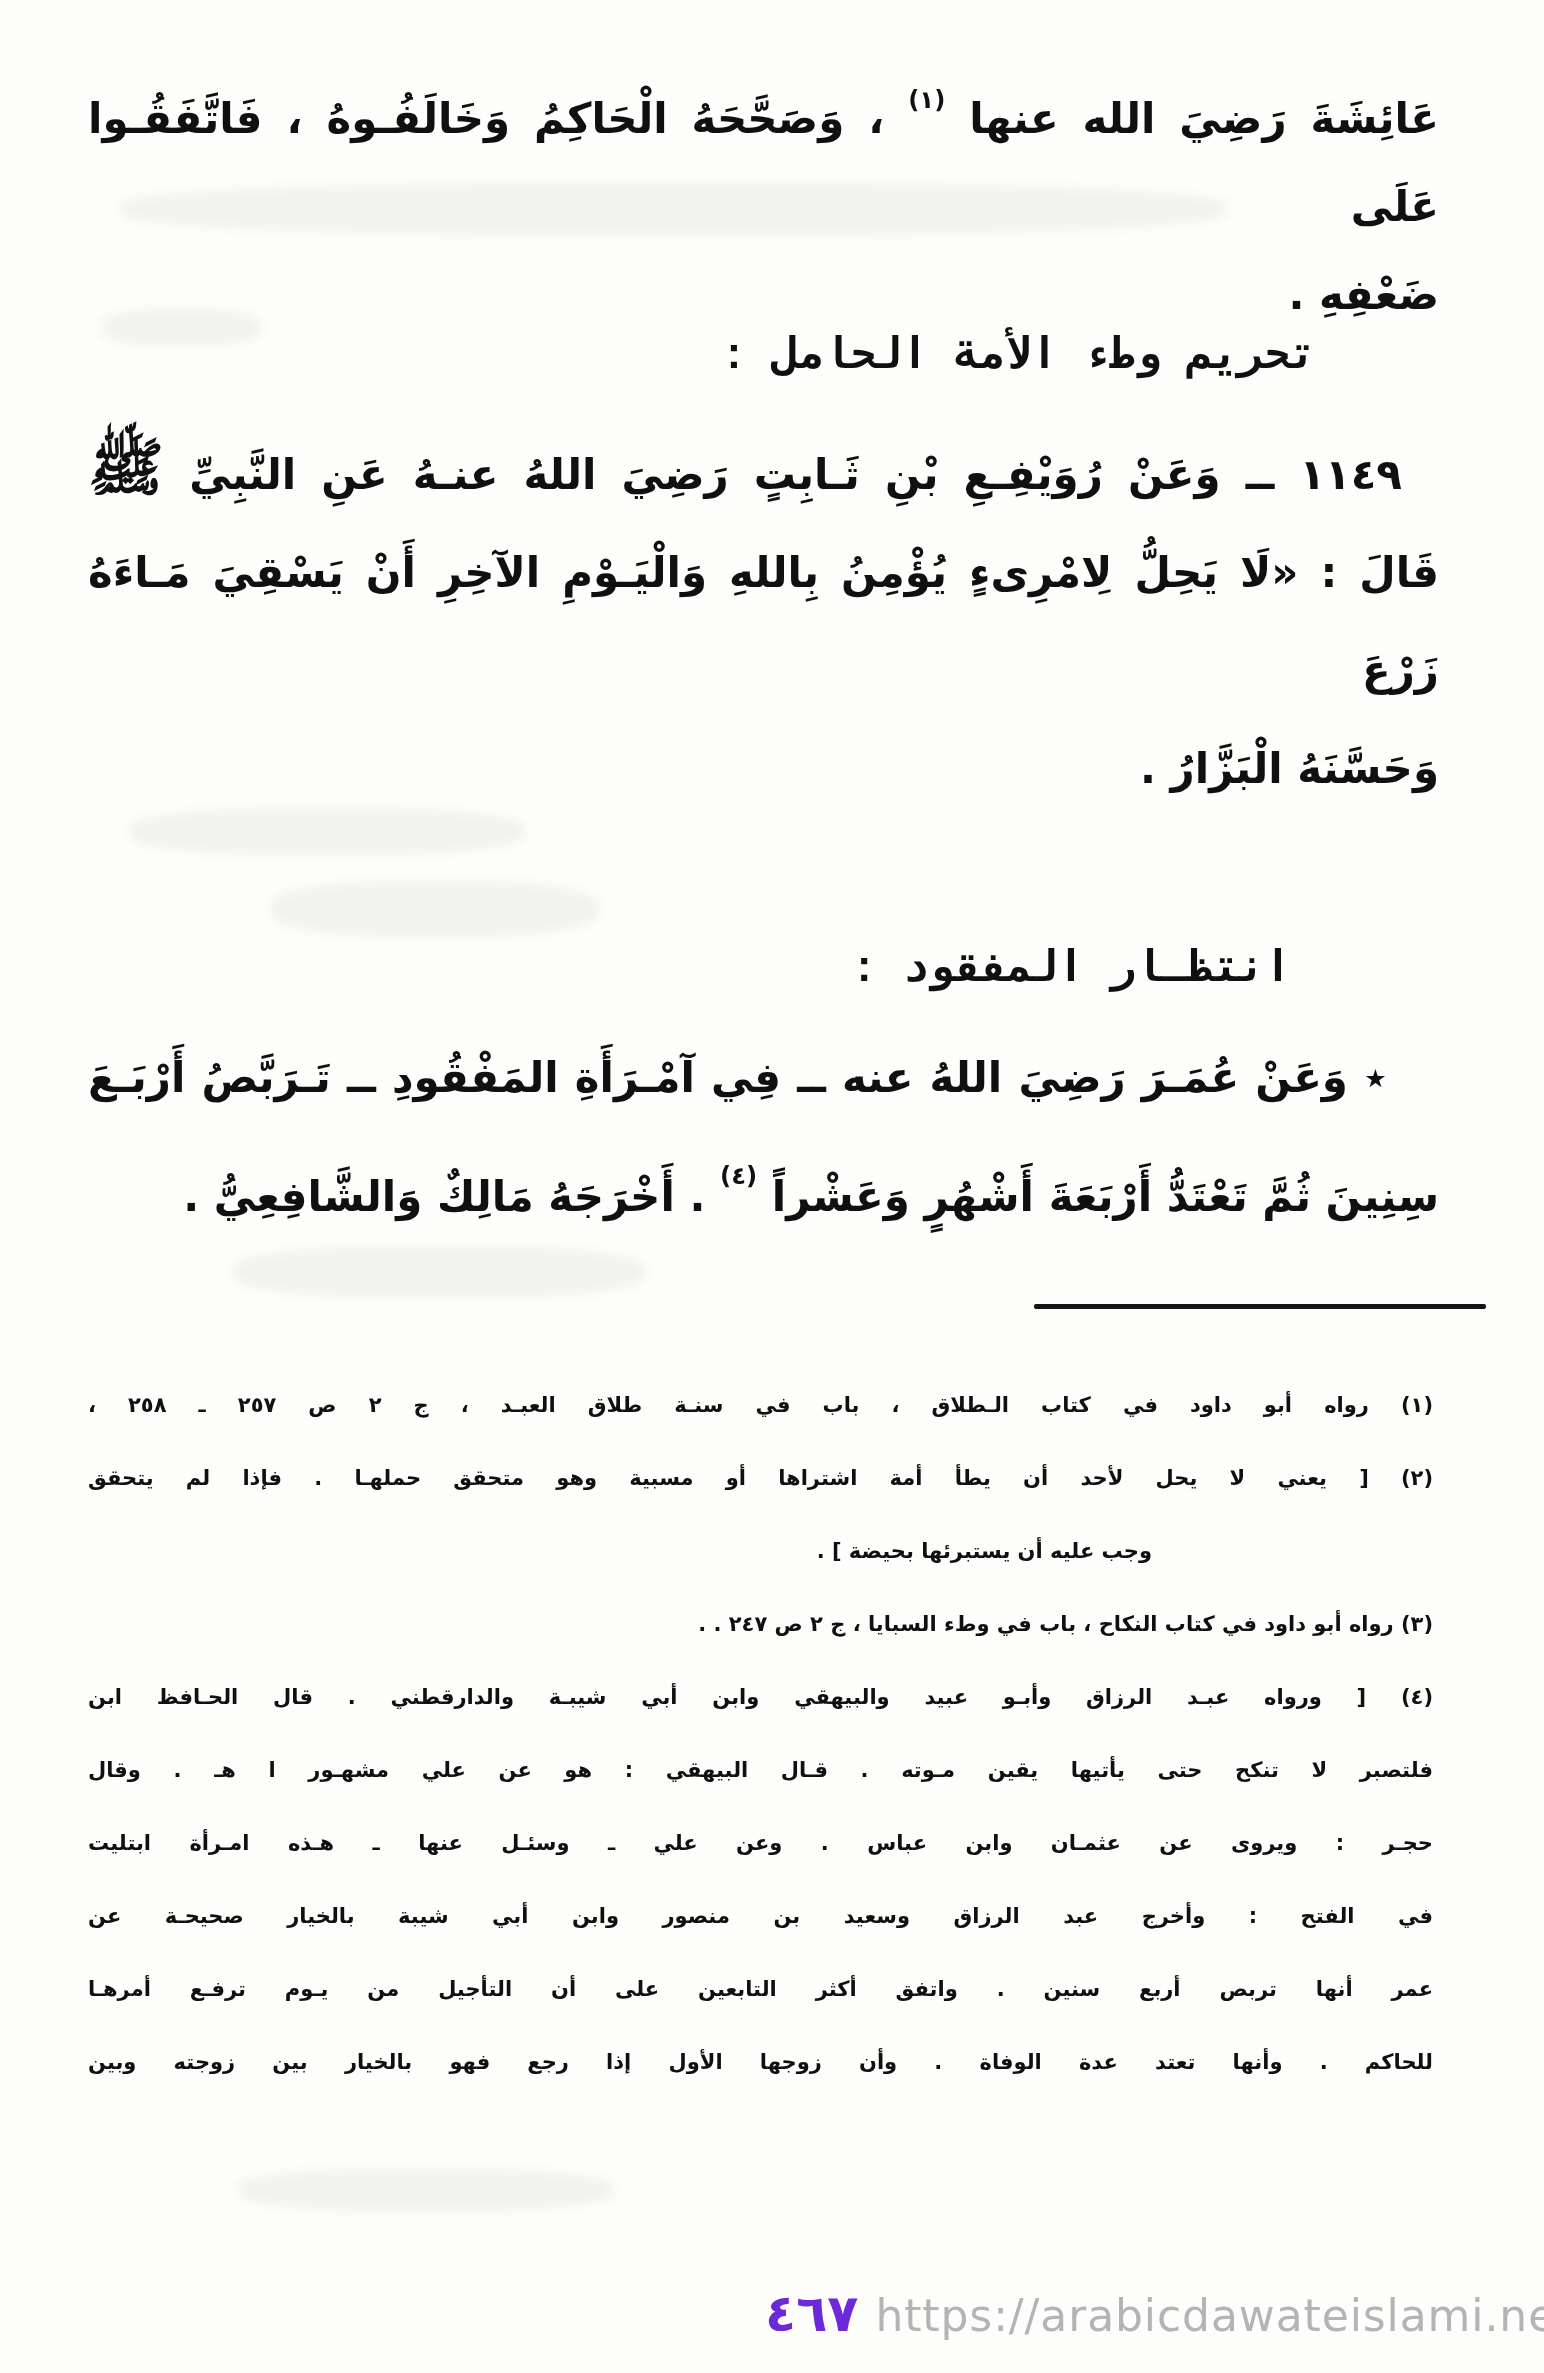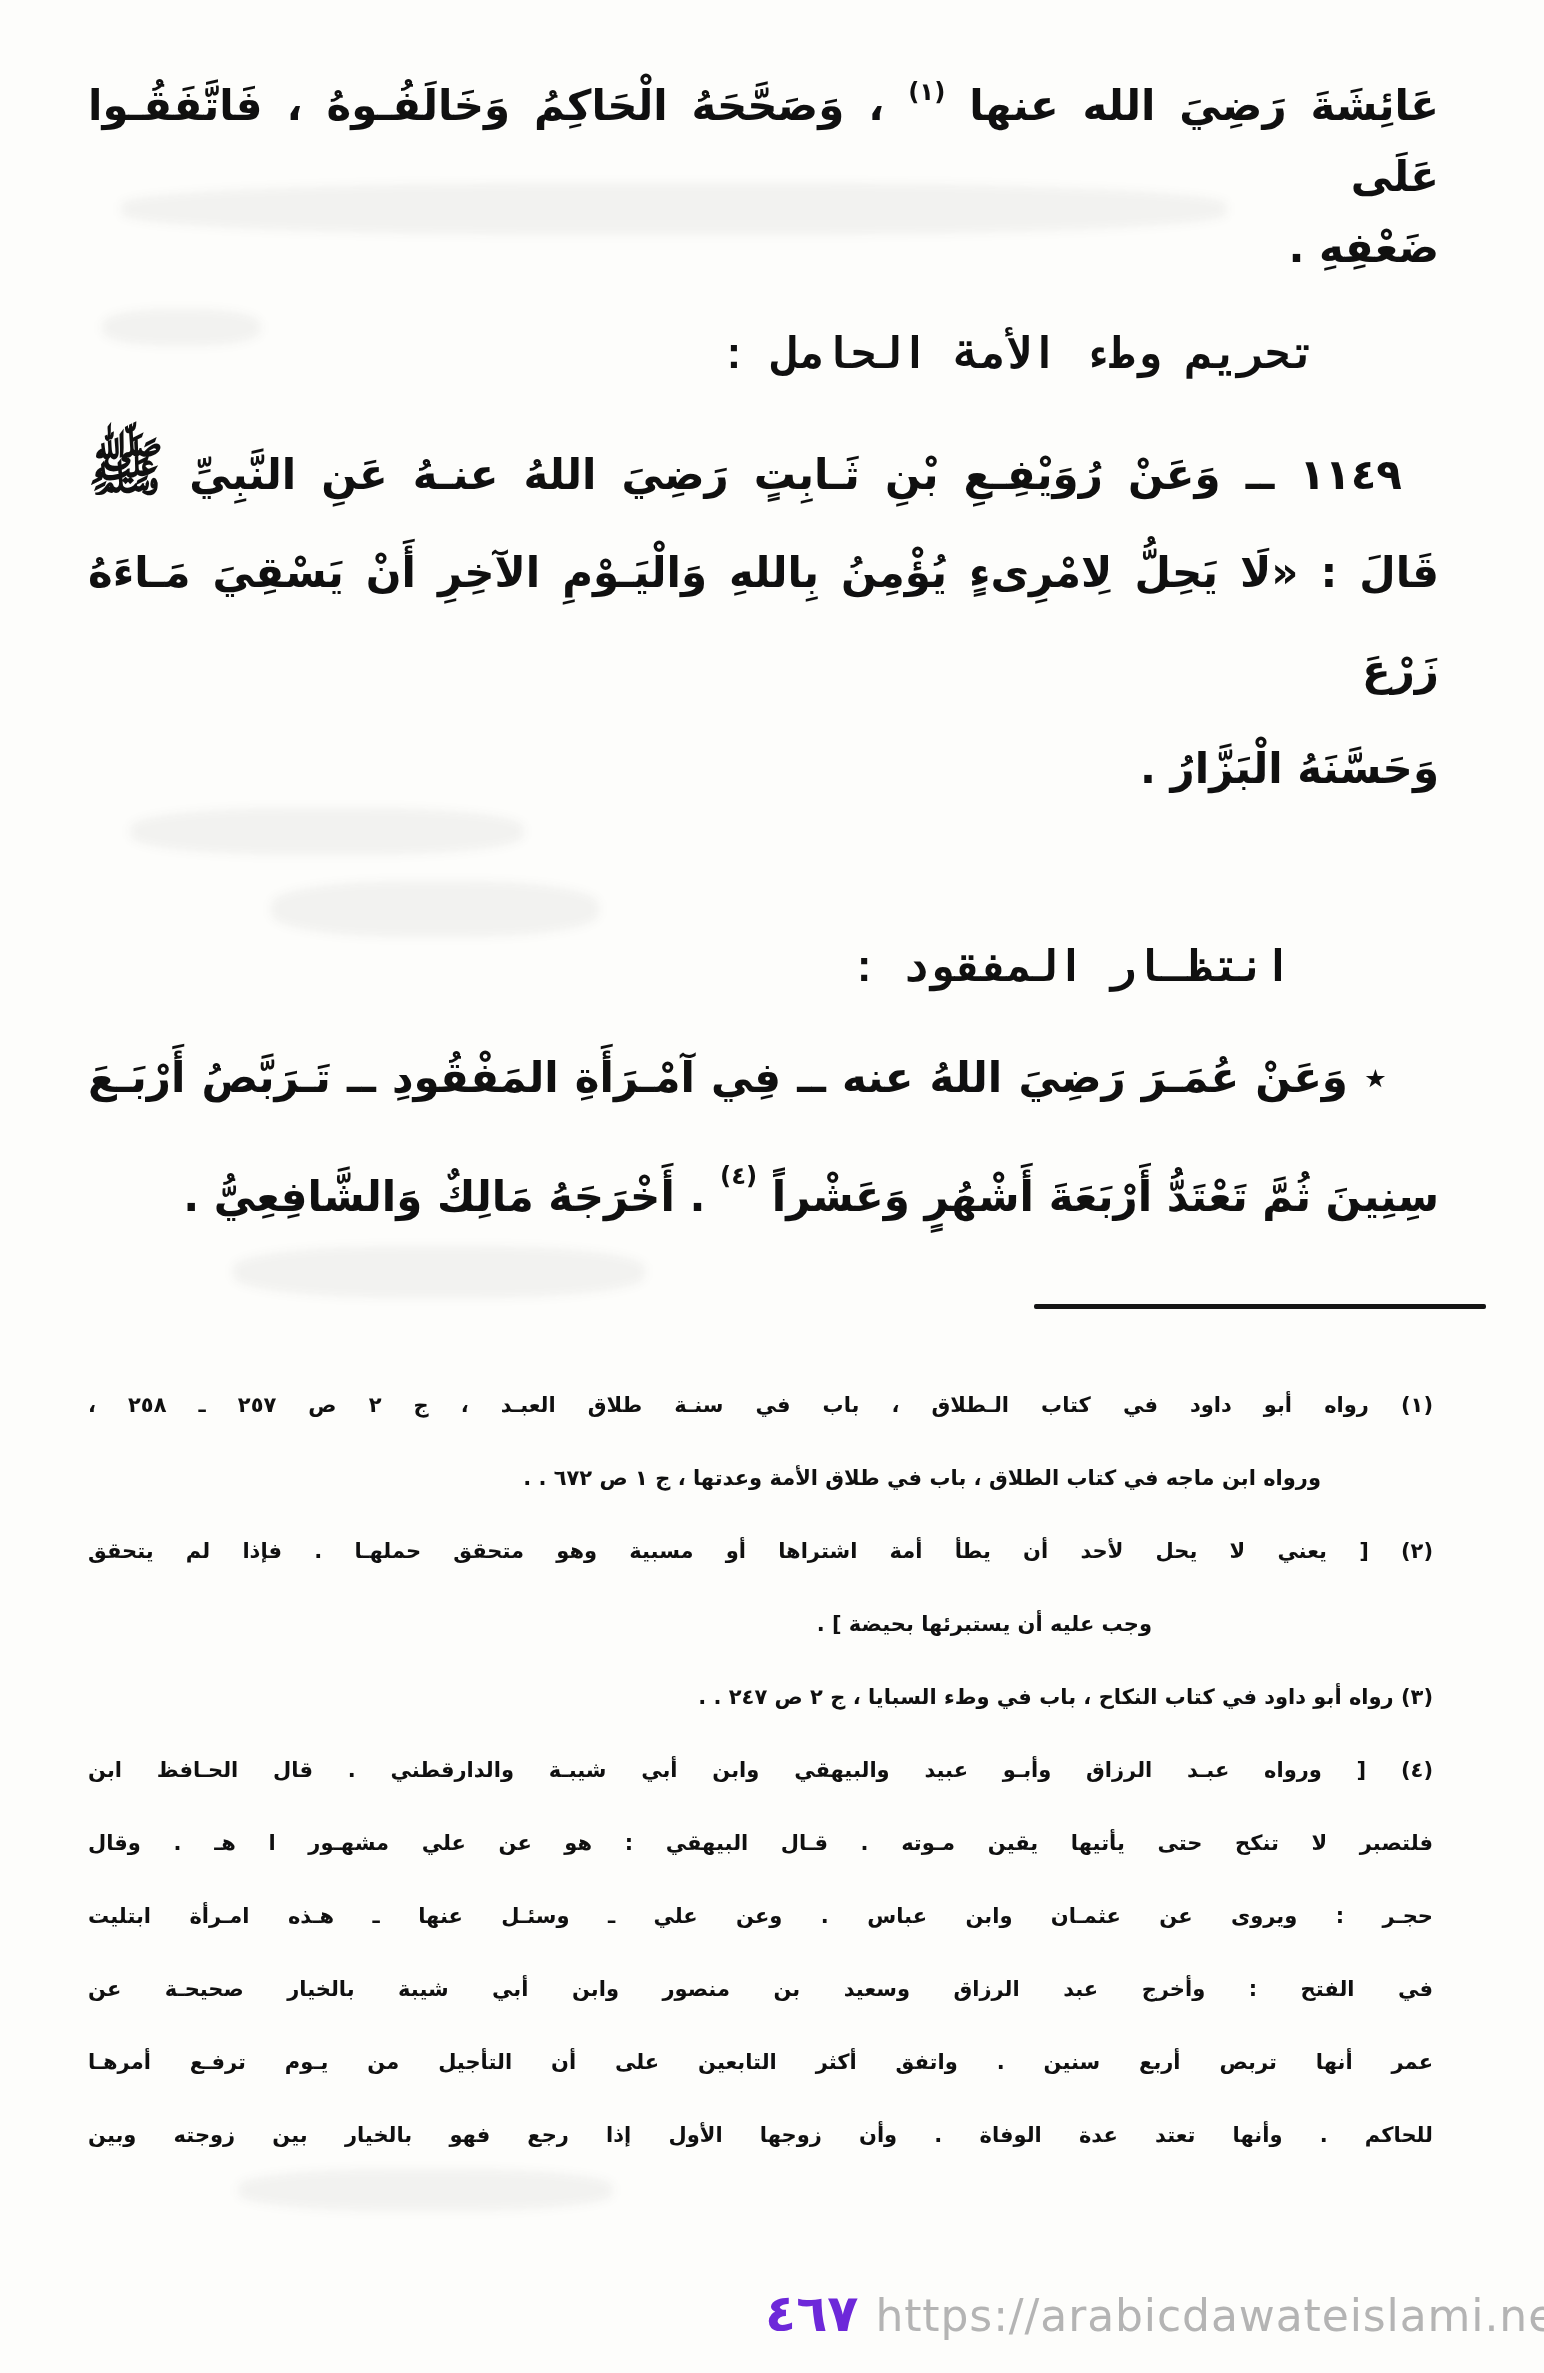--- a/index.html
+++ b/index.html
@@ -5,21 +5,21 @@
   html,body{margin:0;padding:0;background:#ffffff;}
   .page{
     position:relative; width:1545px; height:2373px;
     background:#fdfdfb; color:#101010;
     font-family:"DejaVu Sans", sans-serif;
     overflow:hidden; direction:rtl;
   }
   
   .para{position:absolute; left:89px; right:105px;}
   .line{
-    font-size:42px; font-weight:bold; line-height:71px;
+    font-size:42px; font-weight:bold; line-height:88px;
     white-space:normal;
   }
   .p-tight .line{line-height:98px;}
   .jline{text-align:justify; text-align-last:justify;}
   .rline{text-align:right;}
   .heading{
     position:absolute; margin:8px;
     font-size:43px; font-weight:bold; line-height:98px;
     text-align:left;
     font-family:Liberation Mono, monospace;
@@ -86,21 +86,20 @@
 
   <div class="para p-tight" style="top:1029px">
     <div class="line jline ind55"><span>٭ وَعَنْ عُمَـرَ رَضِيَ اللهُ عنه ــ فِي آمْـرَأَةِ المَفْقُودِ ــ تَـرَبَّصُ أَرْبَـعَ</span></div>
     <div class="line rline"><span>سِنِينَ ثُمَّ تَعْتَدُّ أَرْبَعَةَ أَشْهُرٍ وَعَشْراً </span><span class="fnref">(٤)</span><span> . أَخْرَجَهُ مَالِكٌ وَالشَّافِعِيُّ .</span></div>
   </div>
 
   <div class="fn-sep"></div>
 
   <div class="fns">
     <div class="fline">(١) رواه أبو داود في كتاب الـطلاق ، باب في سنـة طلاق العبـد ، ج ٢ ص ٢٥٧ ـ ٢٥٨ ،</div>
-    <div class="fline rend ind120">ورواه ابن ماجه في كتاب الطلاق ، باب في طلاق الأمة وعدتها ، ج ١ ص ٦٧٢ . .</div>
     <div class="fline">(٢) [ يعني لا يحل لأحد أن يطأ أمة اشتراها أو مسبية وهو متحقق حملهـا . فإذا لم يتحقق</div>
     <div class="fline rend ind300">وجب عليه أن يستبرئها بحيضة ] .</div>
     <div class="fline rend">(٣) رواه أبو داود في كتاب النكاح ، باب في وطء السبايا ، ج ٢ ص ٢٤٧ . .</div>
     <div class="fline">(٤) [ ورواه عبـد الرزاق وأبـو عبيد والبيهقي وابن أبي شيبـة والدارقطني . قال الحـافظ ابن</div>
     <div class="fline">فلتصبر لا تنكح حتى يأتيها يقين مـوته . قـال البيهقي : هو عن علي مشهـور ا هـ . وقال</div>
     <div class="fline">حجـر : ويروى عن عثمـان وابن عباس . وعن علي ـ وسئـل عنها ـ هـذه امـرأة ابتليت</div>
     <div class="fline">في الفتح : وأخرج عبد الرزاق وسعيد بن منصور وابن أبي شيبة بالخيار صحيحـة عن</div>
     <div class="fline">عمر أنها تربص أربع سنين . واتفق أكثر التابعين على أن التأجيل من يـوم ترفـع أمرهـا</div>
     <div class="fline">للحاكم . وأنها تعتد عدة الوفاة . وأن زوجها الأول إذا رجع فهو بالخيار بين زوجته وبين</div>
 

